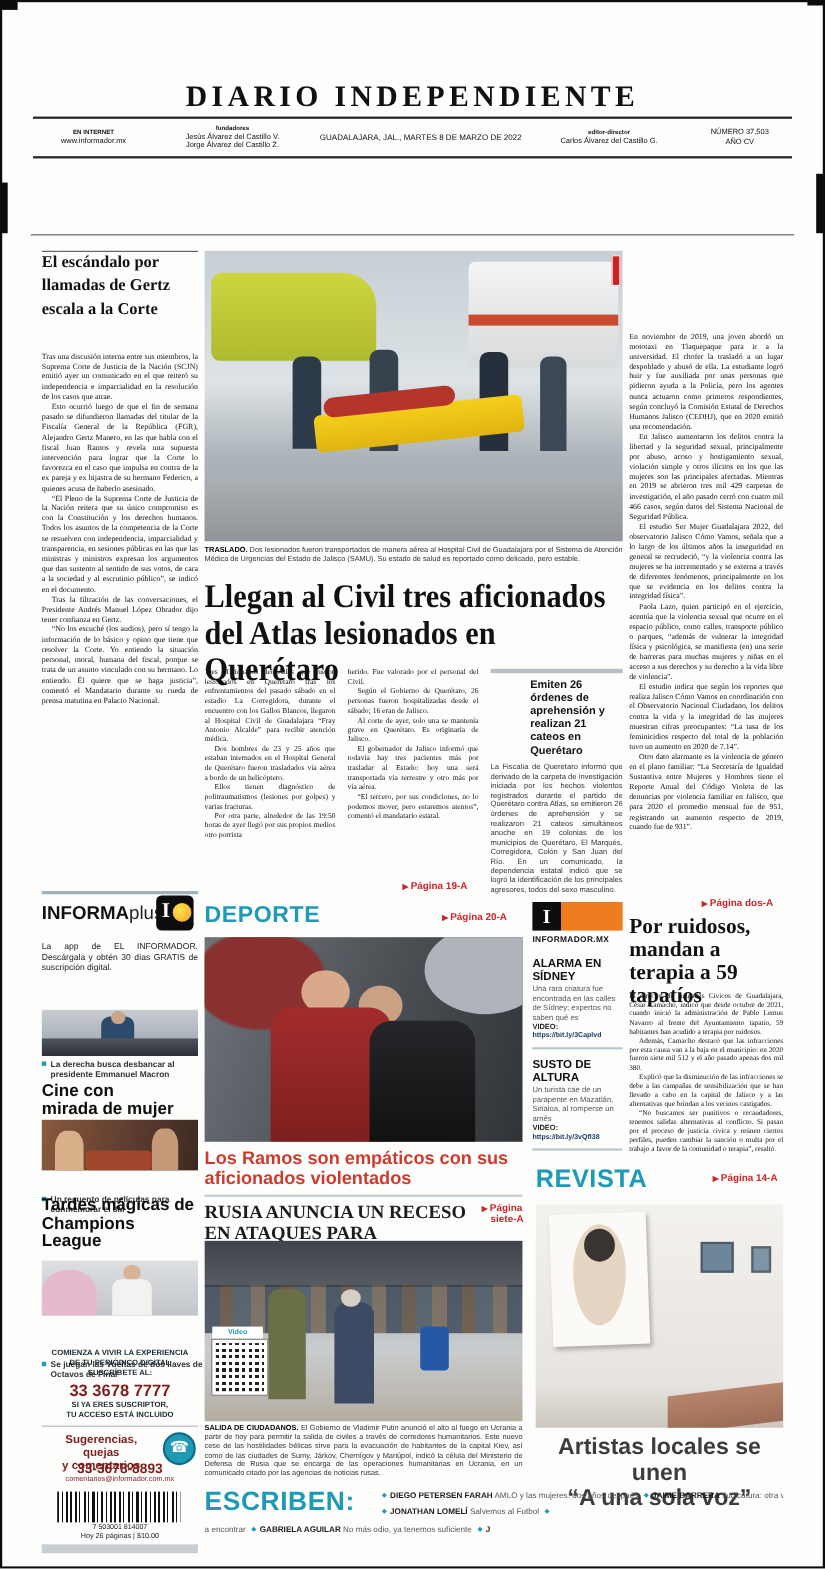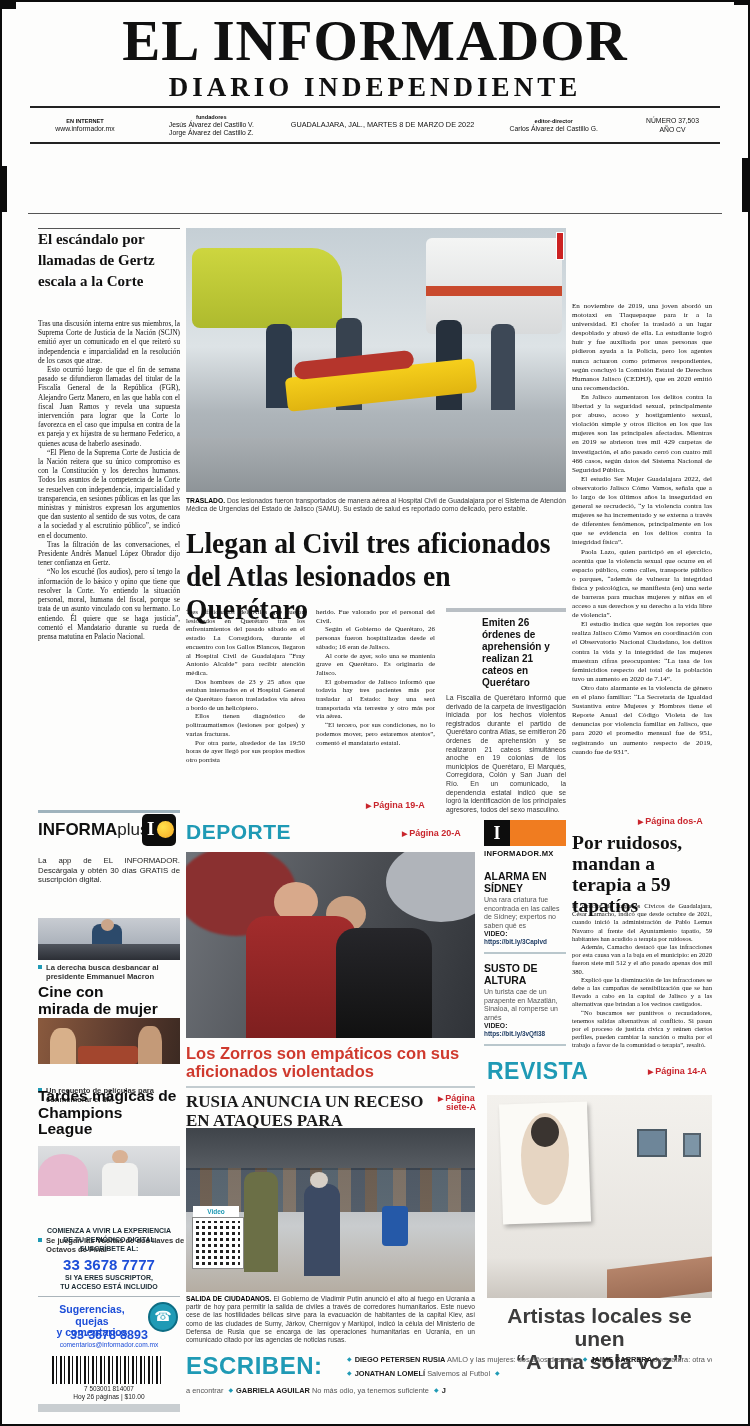--- a/index.html
+++ b/index.html
@@ -22,21 +22,21 @@
   .banner-wrap span{display:inline-block;font-weight:bold;font-size:44px;white-space:nowrap;
         transform:scaleX(0.72) scaleY(1.08);transform-origin:center;letter-spacing:-1px;}
   .rule{background:#555;height:1px;}
   
   .bodytxt p{margin:0;text-indent:9px;}
   .bodytxt p:first-child{text-indent:0;}
   .bodytxt{font-size:7.2px;line-height:9.2px;overflow:hidden;}
   .h-serif{font-weight:bold;line-height:1.0;}
   .pageref{color:#c9252c;font-family:"Liberation Sans",sans-serif;font-weight:bold;font-size:9px;white-space:nowrap;}
   .pageref::before{content:"▶ ";font-size:7px;}
-  .teal{color:#1d4ed8;}
+  .teal{color:#7f1d1d;}
   .secthead{font-family:"Liberation Sans",sans-serif;font-weight:800;color:#1f9ab5;letter-spacing:0.5px;}
   .sideh{font-family:"Liberation Sans",sans-serif;font-weight:bold;font-size:15.5px;line-height:16.5px;color:#0d0d0d;}
   .bullet{font-family:"Liberation Sans",sans-serif;font-weight:bold;font-size:7.6px;line-height:9px;color:#333;padding-left:8px;position:relative;}
   .bullet::before{content:"";position:absolute;left:0;top:2px;width:4px;height:4px;background:#1f9ab5;}
   .photo{overflow:hidden;position:absolute;}
   .cap{font-family:"Liberation Sans",sans-serif;font-size:6.7px;line-height:8.2px;color:#333;}
   .cap b{color:#000;}
   .boxtxt{font-family:"Liberation Sans",sans-serif;font-size:6.9px;line-height:8.6px;color:#333;}
   .vid{font-family:"Liberation Sans",sans-serif;font-weight:bold;font-size:6.8px;color:#222;}
   .url{font-family:"Liberation Sans",sans-serif;font-weight:bold;font-size:6.4px;color:#16355e;}
@@ -53,21 +53,20 @@
 </head>
 <body>
 
 <div class="page">
   <div class="frame"></div>
   <div class="abs artifact" style="left:0;top:0;width:16px;height:9px;"></div>
   <div class="abs artifact" style="left:734px;top:0;width:16px;height:5px;"></div>
   <div class="abs artifact" style="left:0;top:166px;width:7px;height:46px;"></div>
   <div class="abs artifact" style="left:742px;top:158px;width:8px;height:54px;"></div>
 
-  <div class="abs mast-title">EL INFORMADOR</div>
   <div class="abs mast-sub">DIARIO INDEPENDIENTE</div>
   <div class="abs infobar san">
     <div class="infocell" style="max-width:110px;">
       <span class="infolabel">EN INTERNET</span>
       <span>www.informador.mx</span>
     </div>
     <div class="infocell">
       <span class="infolabel">fundadores</span>
       <span>Jesús Álvarez del Castillo V.</span><br>
       <span>Jorge Álvarez del Castillo Z.</span>
@@ -192,21 +191,21 @@
   <div class="abs secthead" style="left:186px;top:820px;font-size:21px;">DEPORTE</div>
   <div class="abs pageref" style="left:402px;top:828px;">Página 20-A</div>
   <div class="abs photo" style="left:186px;top:852px;width:289px;height:186px;background:linear-gradient(110deg,#70747a,#4a4d52 55%,#303338);">
     <span class="abs" style="left:-10px;top:-6px;width:120px;height:90px;background:#8a3030;border-radius:50%;filter:blur(1px);"></span>
     <span class="abs" style="left:200px;top:-10px;width:110px;height:80px;background:#b0b4ba;border-radius:50%;"></span>
     <span class="abs" style="left:88px;top:30px;width:44px;height:40px;background:#d8a98b;border-radius:50%;"></span>
     <span class="abs" style="left:140px;top:44px;width:40px;height:36px;background:#caa183;border-radius:50%;"></span>
     <span class="abs" style="left:60px;top:64px;width:110px;height:122px;background:linear-gradient(#a32c2c,#7e1f1f);border-radius:20px 20px 0 0;"></span>
     <span class="abs" style="left:150px;top:76px;width:96px;height:110px;background:linear-gradient(#26262a,#111);border-radius:20px 20px 0 0;"></span>
   </div>
-  <div class="abs san" style="left:186px;top:1044px;width:280px;font-weight:800;font-size:16.5px;line-height:18px;color:#cf3a2e;">Los Zorros son empáticos con sus aficionados violentados</div>
+  <div class="abs san" style="left:186px;top:1044px;width:280px;font-weight:800;font-size:16.5px;line-height:18px;color:#cf3a2e;">Los Ramos son empáticos con sus aficionados violentados</div>
   <div class="abs" style="left:186px;top:1086px;width:289px;height:2px;background:#c3ccd0;"></div>
 
   <div class="abs h-serif" style="left:186px;top:1092px;width:250px;font-size:17px;line-height:19px;color:#1c1c1c;">RUSIA ANUNCIA UN RECESO EN ATAQUES PARA EVACUACIONES</div>
   <div class="abs pageref" style="left:438px;top:1094px;line-height:9px;">
     <span>Página</span><br>
     <span style="margin-left:8px;">siete-A</span>
   </div>
   <div class="abs photo" style="left:186px;top:1128px;width:289px;height:164px;background:linear-gradient(#9aa0a6,#c9ccce 60%,#b5ada2);">
     <span class="abs" style="left:0;top:0;width:289px;height:42px;background:linear-gradient(#3f444a,#585d63);"></span>
     <span class="abs" style="left:0;top:40px;width:289px;height:44px;background:repeating-linear-gradient(90deg,#2f3b4a 0 14px,#55412f 14px 26px,#3a4a57 26px 42px,#6b5a4a 42px 55px);opacity:.75;"></span>
@@ -266,21 +265,21 @@
   <div class="abs h-serif" style="left:572px;width:140px;top:832px;font-size:19.5px;line-height:21px;">Por ruidosos, mandan a terapia a 59 tapatíos</div>
   <div class="abs bodytxt jus" style="left:572px;width:140px;top:902px;height:152px;font-size:6.6px;line-height:8.2px;">
     <p>El director de Juzgados Cívicos de Guadalajara, César Camacho, indicó que desde octubre de 2021, cuando inició la administración de Pablo Lemus Navarro al frente del Ayuntamiento tapatío, 59 habitantes han acudido a terapia por ruidosos.</p>
     <p>Además, Camacho destacó que las infracciones por esta causa van a la baja en el municipio: en 2020 fueron siete mil 512 y el año pasado apenas dos mil 380.</p>
     <p>Explicó que la disminución de las infracciones se debe a las campañas de sensibilización que se han llevado a cabo en la capital de Jalisco y a las alternativas que brindan a los vecinos castigados.</p>
     <p>“No buscamos ser punitivos o recaudadores, tenemos salidas alternativas al conflicto. Si pasan por el proceso de justicia cívica y reúnen ciertos perfiles, pueden cambiar la sanción o multa por el trabajo a favor de la comunidad o terapia”, resaltó.</p>
   </div>
 
   <div class="abs secthead" style="left:186px;top:1352px;font-size:24px;">ESCRIBEN:</div>
   <div class="abs esc-line" style="left:344px;top:1355px;width:368px;">
-    <span class="sep"></span><b>DIEGO PETERSEN RUSIA</b>
+    <span class="sep"></span><b>DIEGO PETERSEN FARAH</b>
     <span>AMLO y las mujeres: dos años después</span>
     <span class="sep"></span><b>JAIME BARRERA</b>
     <span>Judicatura: otra voz en entredicho</span>
     
   </div>
   <div class="abs esc-line" style="left:344px;top:1369px;width:368px;">
     <span class="sep"></span><b>JONATHAN LOMELÍ</b>
     <span>Salvemos al Futbol</span>
     <span class="sep"></span>
   </div>

